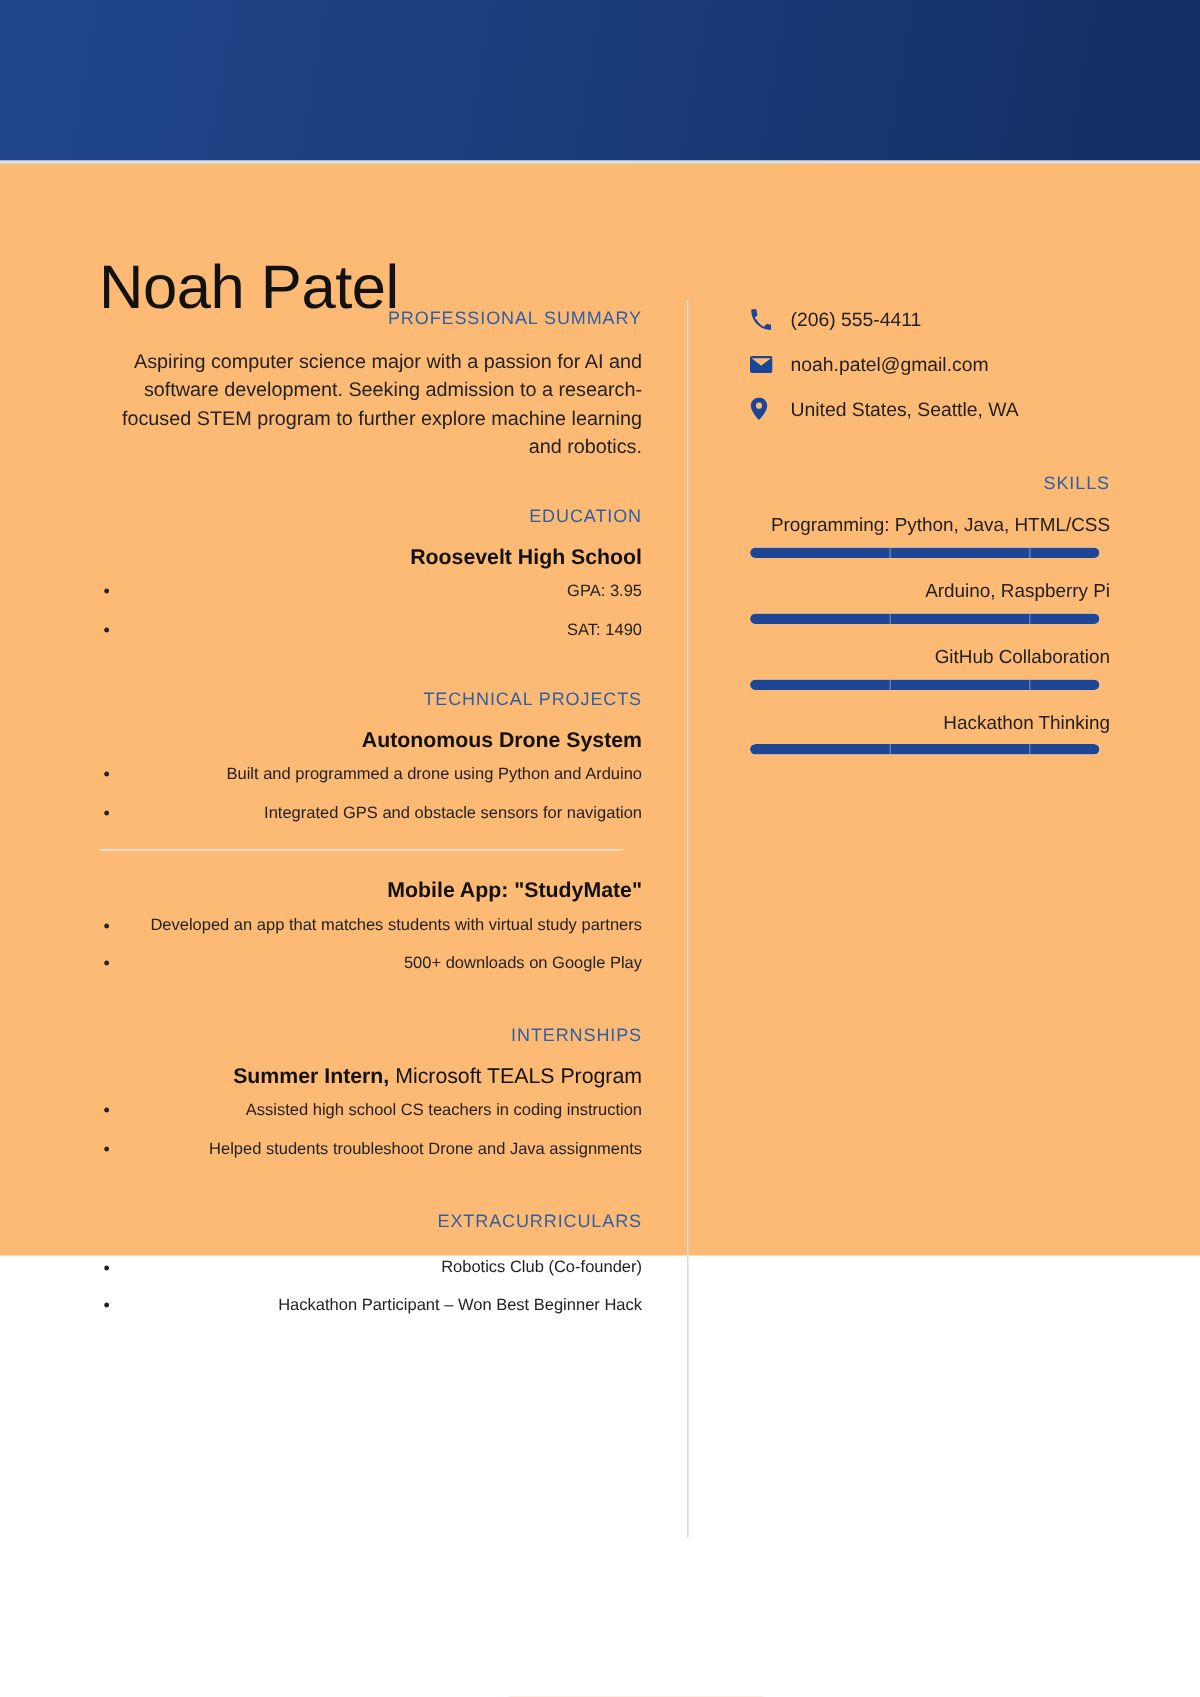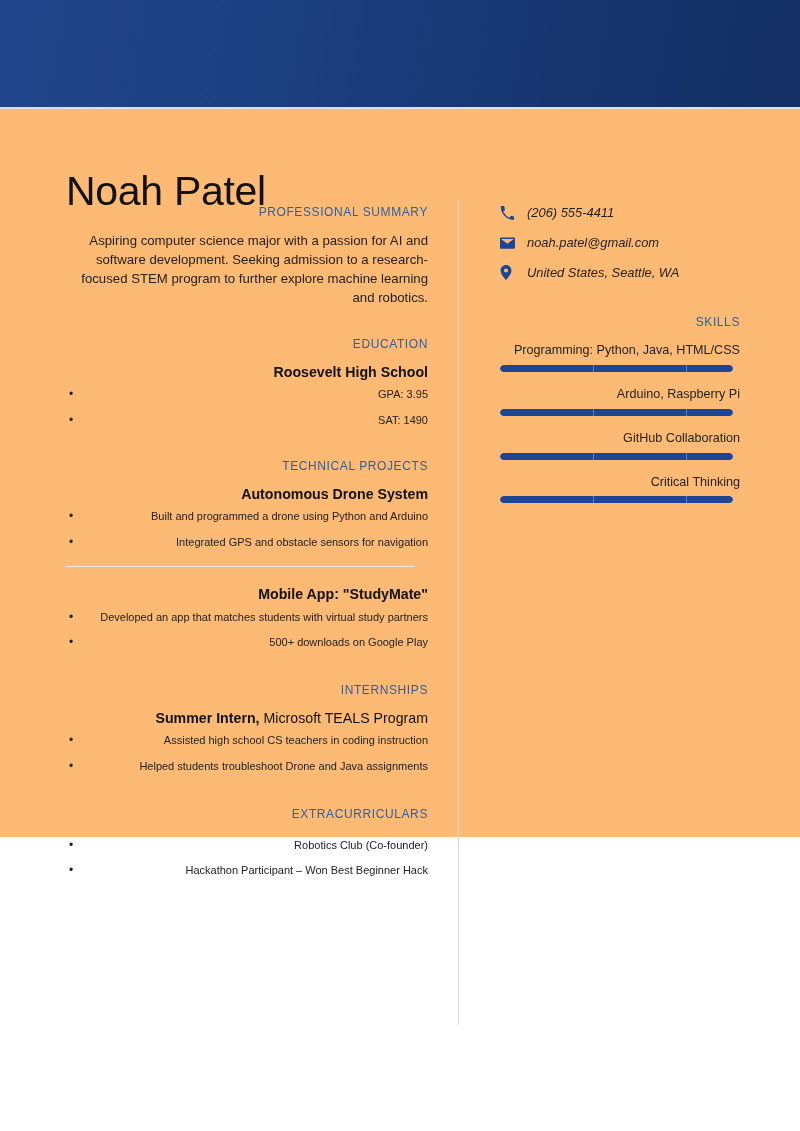--- a/index.html
+++ b/index.html
@@ -149,21 +149,20 @@
   
   .contact-list {
     margin: 0 0 34px 0;
     padding: 0;
     list-style: none;
   }
   .contact-item {
     display: flex;
     align-items: center;
     margin-bottom: 13px;
-    font-style: italic;
   }
   .contact-item:last-child {
     margin-bottom: 0;
   }
   .contact-icon {
     width: 18px;
     height: 16px;
     margin-right: 9px;
     flex: 0 0 18px;
     display: flex;
@@ -345,21 +344,21 @@
         <li class="skill">
           <div class="skill-label">GitHub Collaboration</div>
           <div class="skill-bar-track">
             <div class="skill-bar-fill" style="width: 100%;"></div>
             <div class="skill-seg" style="left:40%"></div>
             <div class="skill-seg" style="left:80%"></div>
           </div>
         </li>
 
         <li class="skill">
-          <div class="skill-label">Critical Thinking</div>
+          <div class="skill-label">Hackathon Thinking</div>
           <div class="skill-bar-track">
             <div class="skill-bar-fill" style="width: 100%;"></div>
             <div class="skill-seg" style="left:40%"></div>
             <div class="skill-seg" style="left:80%"></div>
           </div>
         </li>
 
       </ul>
     </div>
 

